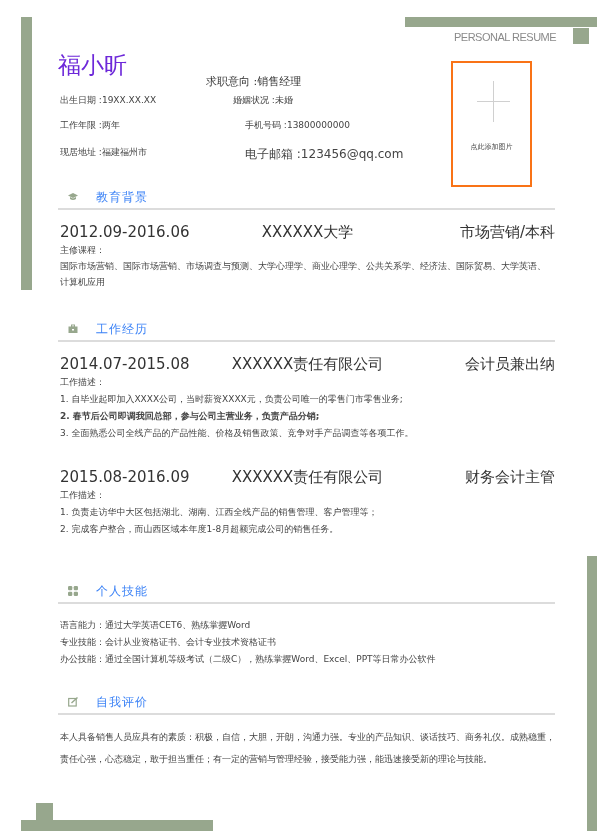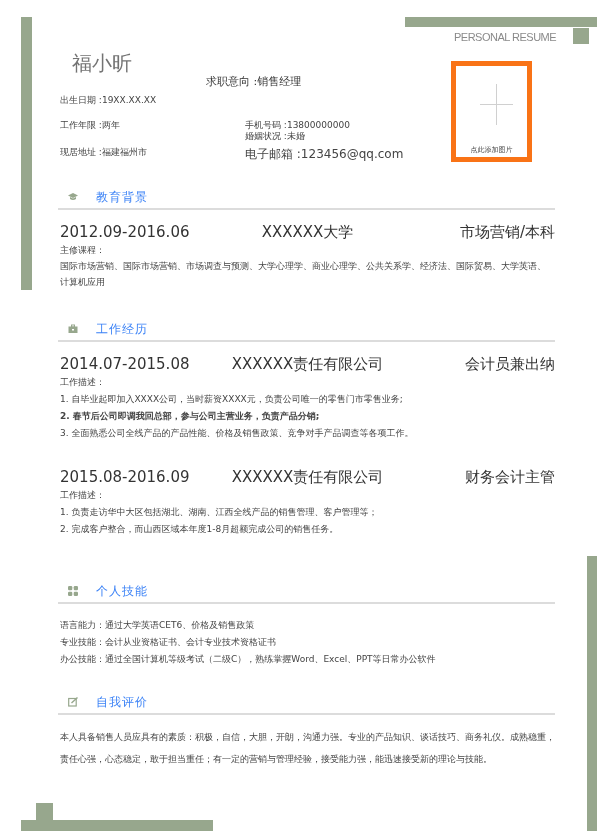--- a/index.html
+++ b/index.html
@@ -9,26 +9,26 @@
   .deco { position: absolute; background: #97a78d; }
   .bar-left { left: 21px; top: 17px; width: 11px; height: 273px; }
   .bar-top { left: 405px; top: 17px; width: 192px; height: 10px; }
   .sq-top { left: 573px; top: 28px; width: 16px; height: 16px; }
   .bar-right { left: 587px; top: 556px; width: 10px; height: 275px; }
   .sq-bottom { left: 36px; top: 803px; width: 17px; height: 17px; }
   .bar-bottom { left: 21px; top: 820px; width: 192px; height: 11px; }
 
   .resume-tag { position: absolute; left: 454px; top: 31px; font-family: "Liberation Sans", sans-serif; font-size: 11px; color: #8a8a8a; letter-spacing: -0.5px; }
 
-  .name { position: absolute; left: 72px; top: 50px; font-size: 20px; color: #737373; }
+  .name { position: absolute; left: 58px; top: 50px; font-size: 23px; color: #6d28d9; }
   .intent { position: absolute; left: 206px; top: 74px; font-size: 11px; color: #333; }
 
   .info { position: absolute; font-size: 9px; color: #444; white-space: nowrap; }
 
-  .photo { position: absolute; left: 451px; top: 61px; width: 81px; height: 101px; border: 5px solid #f97316; }
+  .photo { position: absolute; left: 451px; top: 61px; width: 81px; height: 126px; border: 2px solid #f97316; }
   .photo .cross-v { position: absolute; left: 40px; top: 18px; width: 1px; height: 41px; background: #d0d0d0; }
   .photo .cross-h { position: absolute; left: 24px; top: 38px; width: 33px; height: 1px; background: #d0d0d0; }
   .photo .caption { position: absolute; left: 0; width: 100%; top: 79px; text-align: center; font-size: 7px; color: #444; }
 
   .section-head { position: absolute; left: 58px; width: 497px; height: 24px; border-bottom: 2px solid #dcdcdc; }
   .section-head .icon { position: absolute; left: 10px; top: 6px; width: 10px; height: 10px; }
   .section-head .title { position: absolute; left: 38px; top: 3px; font-size: 12px; color: #3b82f6; letter-spacing: 1px; }
 
   .row3 { position: absolute; left: 60px; width: 495px; font-size: 15px; color: #333; height: 12px; }
   .row3 .l { position: absolute; left: 0; }
@@ -48,21 +48,21 @@
 <div class="deco bar-bottom"></div>
 
 <div class="resume-tag">PERSONAL RESUME</div>
 
 <div class="name">福小昕</div>
 <div class="intent">求职意向 :销售经理</div>
 
 <div class="info" style="left:60px;top:94px;">
   <span>出生日期 :</span><span>19XX.XX.XX</span>
 </div>
-<div class="info" style="left:245px;top:94px;margin-top:36px;">
+<div class="info" style="left:233px;top:94px;">
   <span>婚姻状况 :</span><span>未婚</span>
 </div>
 <div class="info" style="left:60px;top:119px;">
   <span>工作年限 :</span><span>两年</span>
 </div>
 <div class="info" style="left:245px;top:119px;">
   <span>手机号码 :</span><span>13800000000</span>
 </div>
 <div class="info" style="left:60px;top:146px;">
   <span>现居地址 :</span><span>福建福州市</span>
@@ -122,21 +122,21 @@
 
 <div class="section-head" style="top:580px;">
   <svg class="icon" viewBox="0 0 10 10">
     <rect x="0" y="0" width="4.3" height="4.3" rx="1.2" fill="#97a78d"></rect>
     <rect x="5.7" y="0" width="4.3" height="4.3" rx="1.2" fill="#97a78d"></rect>
     <rect x="0" y="5.7" width="4.3" height="4.3" rx="1.2" fill="#97a78d"></rect>
     <rect x="5.7" y="5.7" width="4.3" height="4.3" rx="1.2" fill="#97a78d"></rect>
   </svg>
   <span class="title">个人技能</span>
 </div>
-<div class="text" style="top:617px;">语言能力：通过大学英语CET6、价格及销售政策</div>
+<div class="text" style="top:617px;">语言能力：通过大学英语CET6、熟练掌握Word</div>
 <div class="text" style="top:634px;">专业技能：会计从业资格证书、会计专业技术资格证书</div>
 <div class="text" style="top:651px;">办公技能：通过全国计算机等级考试（二级C），熟练掌握Word、Excel、PPT等日常办公软件</div>
 
 <div class="section-head" style="top:691px;">
   <svg class="icon" viewBox="0 0 10 10">
     <rect x="0.7" y="1.5" width="7.5" height="7.5" fill="none" stroke="#97a78d" stroke-width="1.2"></rect>
     <line x1="3.5" y1="6" x2="9.5" y2="0.5" stroke="#97a78d" stroke-width="1.4"></line>
   </svg>
   <span class="title">自我评价</span>
 </div>

